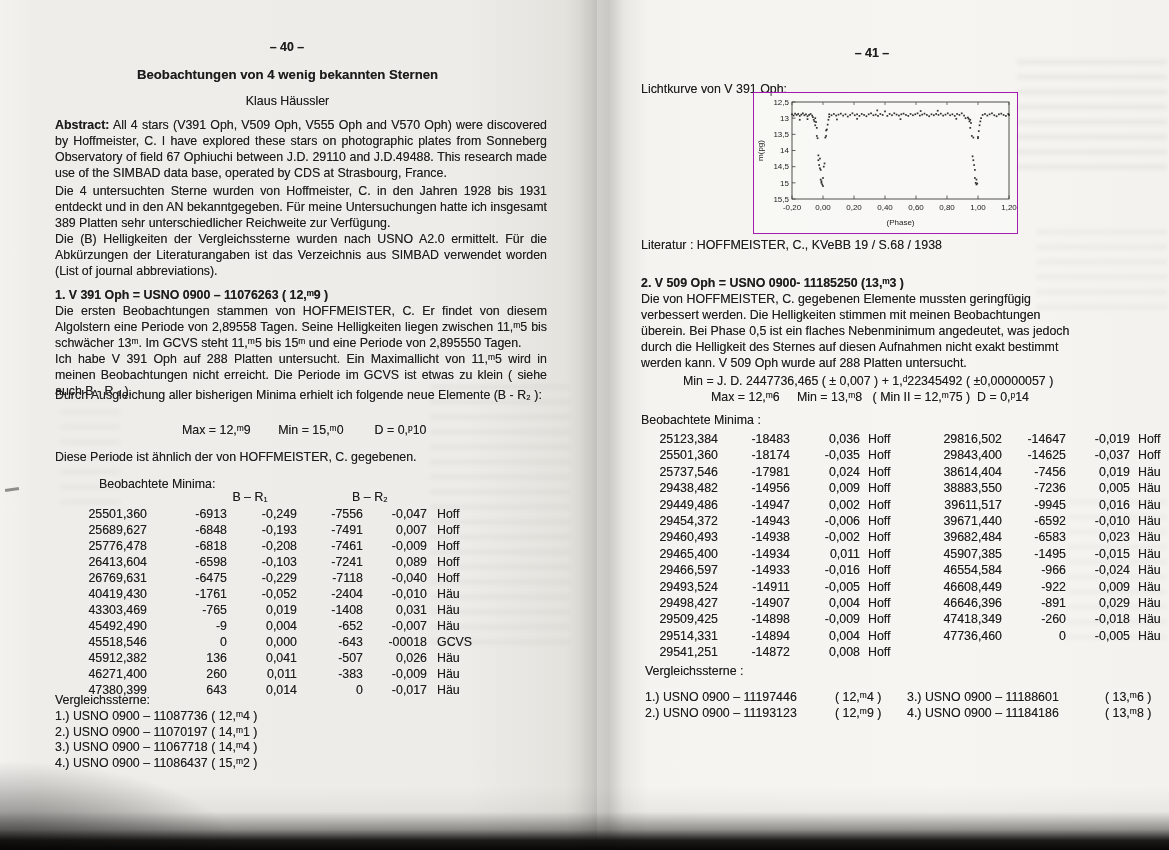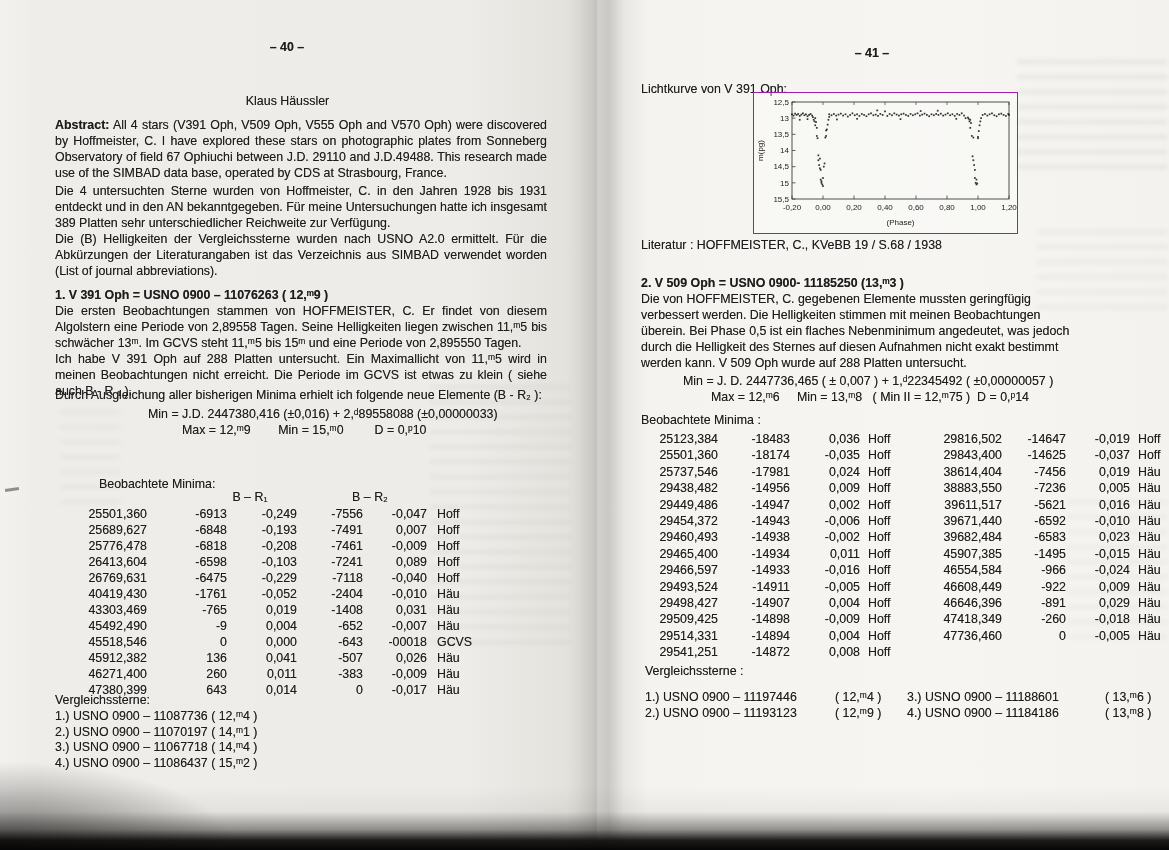--- a/index.html
+++ b/index.html
@@ -38,40 +38,41 @@
         background:repeating-linear-gradient(to bottom,rgba(110,110,108,.20) 0 4px,rgba(0,0,0,0) 4px 15px);}
   .pencil{position:absolute;filter:blur(.6px);background:#8f8d89;}
 </style>
 </head>
 <body>
 
 <div id="scan">
 
   <div class="page" id="page-left">
     <div class="abs t b ctr" style="left:227px;top:40px;width:120px;">–  40  –</div>
+    <div class="abs t b ctr" style="left:55px;top:67px;width:465px;font-size:13.2px;">Beobachtungen von 4 wenig bekannten Sternen</div>
     <div class="abs t ctr" style="left:55px;top:94px;width:465px;">Klaus Häussler</div>
 
     <div class="abs t just" style="left:55px;top:118px;width:492px;">
       <span class="b">Abstract:</span><span> All 4 stars (V391 Oph, V509 Oph, V555 Oph and V570 Oph) were discovered by Hoffmeister, C.  I have explored these stars on photographic plates from Sonneberg Observatory of field 67 Ophiuchi between J.D. 29110 and J.D.49488. This research made use of the SIMBAD data base, operated by CDS at Strasbourg, France.</span>
     </div>
 
     <div class="abs t just" style="left:55px;top:184px;width:492px;">
       <p class="p0">Die 4 untersuchten Sterne wurden von Hoffmeister, C. in den Jahren 1928 bis 1931 entdeckt und in den AN bekanntgegeben. Für meine Untersuchungen hatte ich insgesamt 389 Platten sehr unterschiedlicher Reichweite zur Verfügung.</p>
       <p class="p0">Die (B) Helligkeiten der Vergleichssterne wurden nach USNO A2.0 ermittelt. Für die Abkürzungen der Literaturangaben ist das Verzeichnis aus SIMBAD verwendet worden (List of journal abbreviations).</p>
     </div>
 
     <div class="abs t b" style="left:55px;top:288px;width:492px;">1.  V 391 Oph = USNO 0900 – 11076263 ( 12,ᵐ9 )</div>
     <div class="abs t just" style="left:55px;top:304px;width:492px;">
       <p class="p0">Die ersten Beobachtungen stammen von HOFFMEISTER, C. Er findet von diesem Algolstern eine Periode von 2,89558 Tagen. Seine Helligkeiten liegen zwischen 11,ᵐ5 bis schwächer 13ᵐ. Im GCVS steht 11,ᵐ5 bis 15ᵐ und eine Periode von 2,895550 Tagen.</p>
       <p class="p0">Ich habe V 391 Oph auf 288 Platten untersucht. Ein Maximallicht von 11,ᵐ5 wird in meinen Beobachtungen nicht erreicht. Die Periode im GCVS ist etwas zu klein ( siehe auch B - R ₁ ).</p>
     </div>
 
     <div class="abs t" style="left:55px;top:388px;width:500px;">Durch Ausgleichung aller bisherigen Minima erhielt ich folgende neue Elemente (B -  R₂ ):</div>
-    <div class="abs t pre" style="left:148px;top:407px;">Min = J.D. 2447380,416 (±0,016) + 2,ᵈ89558088 (±0,00000033)</div>
     <div class="abs t pre" style="left:182px;top:423px;">Max = 12,ᵐ9        Min = 15,ᵐ0         D = 0,ᵖ10</div>
+    <div class="abs t" style="left:55px;top:450px;width:500px;">Diese Periode ist ähnlich der von HOFFMEISTER, C. gegebenen.</div>
 
     <div class="abs t" style="left:55px;top:477px;margin-left:44px;">Beobachtete Minima:</div>
     <div class="abs t" style="left:210px;top:490px;width:80px;text-align:center;">B – R₁</div>
     <div class="abs t" style="left:330px;top:490px;width:80px;text-align:center;">B – R₂</div>
     <div class="abs t" style="left:75px;top:507px;width:430px;" id="left-minima-rows">
         <div class="lrow">
           <span>25501,360</span>
           <span>-6913</span>
           <span>-0,249</span>
           <span>-7556</span>
@@ -233,21 +234,21 @@
           <span>-7236</span>
           <span>0,005</span>
           <span class="obs">Häu</span>
         </div>
         <div class="rrow">
           <span>29449,486</span>
           <span>-14947</span>
           <span>0,002</span>
           <span class="obs">Hoff</span>
           <span>39611,517</span>
-          <span>-5621</span>
+          <span>-9945</span>
           <span>0,016</span>
           <span class="obs">Häu</span>
         </div>
         <div class="rrow">
           <span>29454,372</span>
           <span>-14943</span>
           <span>-0,006</span>
           <span class="obs">Hoff</span>
           <span>39671,440</span>
           <span>-6592</span>

